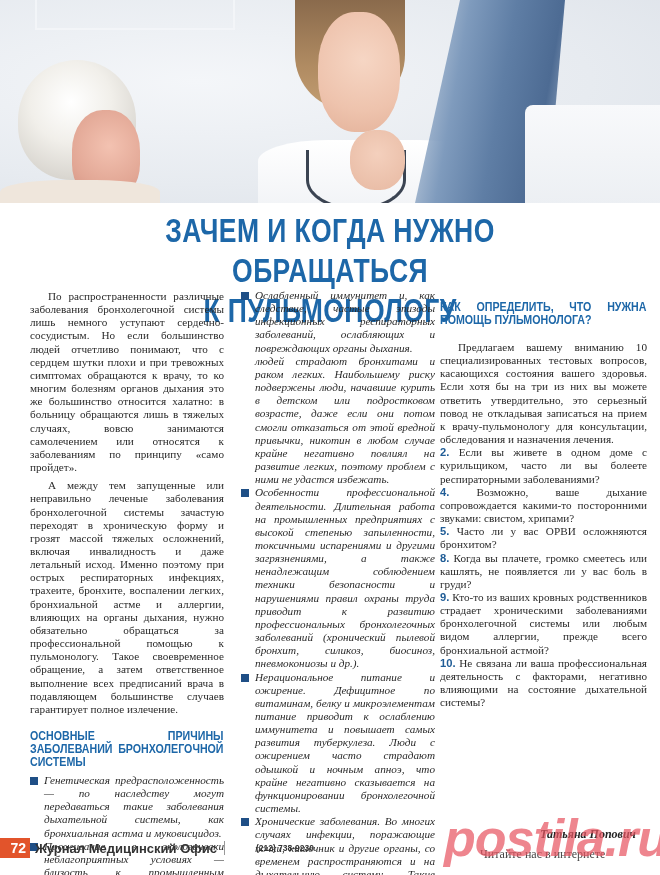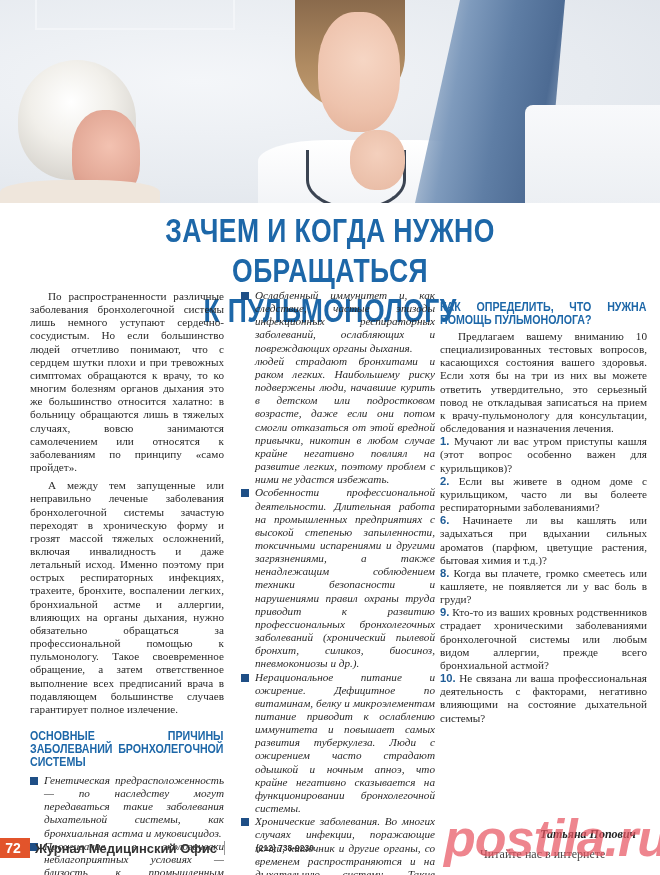--- a/index.html
+++ b/index.html
@@ -72,21 +72,21 @@
   
   .watermark {
     position: absolute; left: 444px; top: 812px; font-family: "Liberation Sans", sans-serif;
     font-weight: bold; font-style: italic; font-size: 52px; color: rgba(232, 86, 98, 0.72);
     letter-spacing: -1px; line-height: 52px;
   }
 
   
   .footer { position: absolute; left: 0; top: 838px; height: 20px; display: flex; align-items: center; }
   .page-num { width: 30px; height: 20px; background: #e2542b; color: #fff; font-family: "Liberation Sans", sans-serif;
-    font-weight: bold; font-size: 14px; text-align: center; padding-right: 4px; line-height: 20px; }
+    font-weight: bold; font-size: 14px; text-align: right; padding-right: 4px; line-height: 20px; }
   .footer .mag { font-family: "Liberation Sans", sans-serif; font-weight: bold; font-size: 13px; color: #333; margin-left: 5px; }
   .footer .sep { width: 1px; height: 14px; background: #999; margin: 0 7px; }
   .footer .phone { font-family: "Liberation Sans", sans-serif; font-weight: bold; font-size: 8.5px; color: #333; padding-left: 24px; }
 </style>
 </head>
 <body>
 
 <div class="hero">
   <div class="wall"></div>
   <div class="frame"></div>
@@ -123,26 +123,26 @@
     <li><span class="sq"></span><span>Ослабленный иммунитет и, как следствие, частые эпизоды инфекционных респираторных заболеваний, ослабляющих и повреждающих органы дыхания.</span></li>
     <li><span>людей страдают бронхитами и раком легких. Наибольшему риску подвержены люди, начавшие курить в детском или подростковом возрасте, даже если они потом смогли отказаться от этой вредной привычки, никотин в любом случае крайне негативно повлиял на развитие легких, поэтому проблем с ними не удастся избежать.</span></li>
     <li><span class="sq"></span><span>Особенности профессиональной деятельности. Длительная работа на промышленных предприятиях с высокой степенью запыленности, токсичными испарениями и другими загрязнениями, а также ненадлежащим соблюдением техники безопасности и нарушениями правил охраны труда приводит к развитию профессиональных бронхолегочных заболеваний (хронический пылевой бронхит, силикоз, биосиноз, пневмокониозы и др.).</span></li>
     <li><span class="sq"></span><span>Нерациональное питание и ожирение. Дефицитное по витаминам, белку и микроэлементам питание приводит к ослаблению иммунитета и повышает самых развития туберкулеза. Люди с ожирением часто страдают одышкой и ночным апноэ, что крайне негативно сказывается на функционировании бронхолегочной системы.</span></li>
     <li><span class="sq"></span><span>Хронические заболевания. Во многих случаях инфекции, поражающие почки, кишечник и другие органы, со временем распространяются и на дыхательную систему. Такие сочетанные инфекции считаются одними из самых слож-</span></li>
   </ul>
 </div>
 
 <div class="col col3">
   <div class="sub-h" style="margin-top:12px;">КАК ОПРЕДЕЛИТЬ, ЧТО НУЖНА ПОМОЩЬ ПУЛЬМОНОЛОГА?</div>
-  <p class="indent" style="margin-top:3px;">Предлагаем вашему вниманию 10 специализированных тестовых вопросов, касающихся состояния вашего здоровья. Если хотя бы на три из них вы можете ответить утвердительно, это серьезный повод не откладывая записаться на прием к врачу-пульмонологу для консультации, обследования и назначения лечения.</p>
+  <p class="indent" style="margin-top:14px;">Предлагаем вашему вниманию 10 специализированных тестовых вопросов, касающихся состояния вашего здоровья. Если хотя бы на три из них вы можете ответить утвердительно, это серьезный повод не откладывая записаться на прием к врачу-пульмонологу для консультации, обследования и назначения лечения.</p>
   <div>
-    <p class="q"><span class="num">1.</span> <span>Мучают ли вас утром приступы кашля (этот вопрос особенно важен для курильщиков)?</span></p>
     <p class="q"><span class="num">2.</span> <span>Если вы живете в одном доме с курильщиком, часто ли вы болеете респираторными заболеваниями?</span></p>
-    <p class="q"><span class="num">6.</span> <span>Начинаете ли вы кашлять или задыхаться при вдыхании сильных ароматов (парфюм, цветущие растения, бытовая химия и т.д.)?</span></p>
-    <p class="q"><span class="num">8.</span> <span>Когда вы плачете, громко смеетесь или кашляете, не появляется ли у вас боль в груди?</span></p>
+    <p class="q"><span class="num">4.</span> <span>Возможно, ваше дыхание сопровождается какими-то посторонними звуками: свистом, хрипами?</span></p>
+    <p class="q"><span class="num">5.</span> <span>Часто ли у вас ОРВИ осложняются бронхитом?</span></p>
+    <p class="q"><span class="num">8.</span> <span>Когда вы плачете, громко смеетесь или кашлять, не появляется ли у вас боль в груди?</span></p>
     <p class="q"><span class="num">9.</span> <span>Кто-то из ваших кровных родственников страдает хроническими заболеваниями бронхолегочной системы или любым видом аллергии, прежде всего бронхиальной астмой?</span></p>
     <p class="q"><span class="num">10.</span> <span>Не связана ли ваша профессиональная деятельность с факторами, негативно влияющими на состояние дыхательной системы?</span></p>
   </div>
 </div>
 
 <div class="author">Татьяна Попович</div>
 <div class="credit">Читайте нас в интернете</div>
 
 <div class="watermark">postila.ru</div>
 

